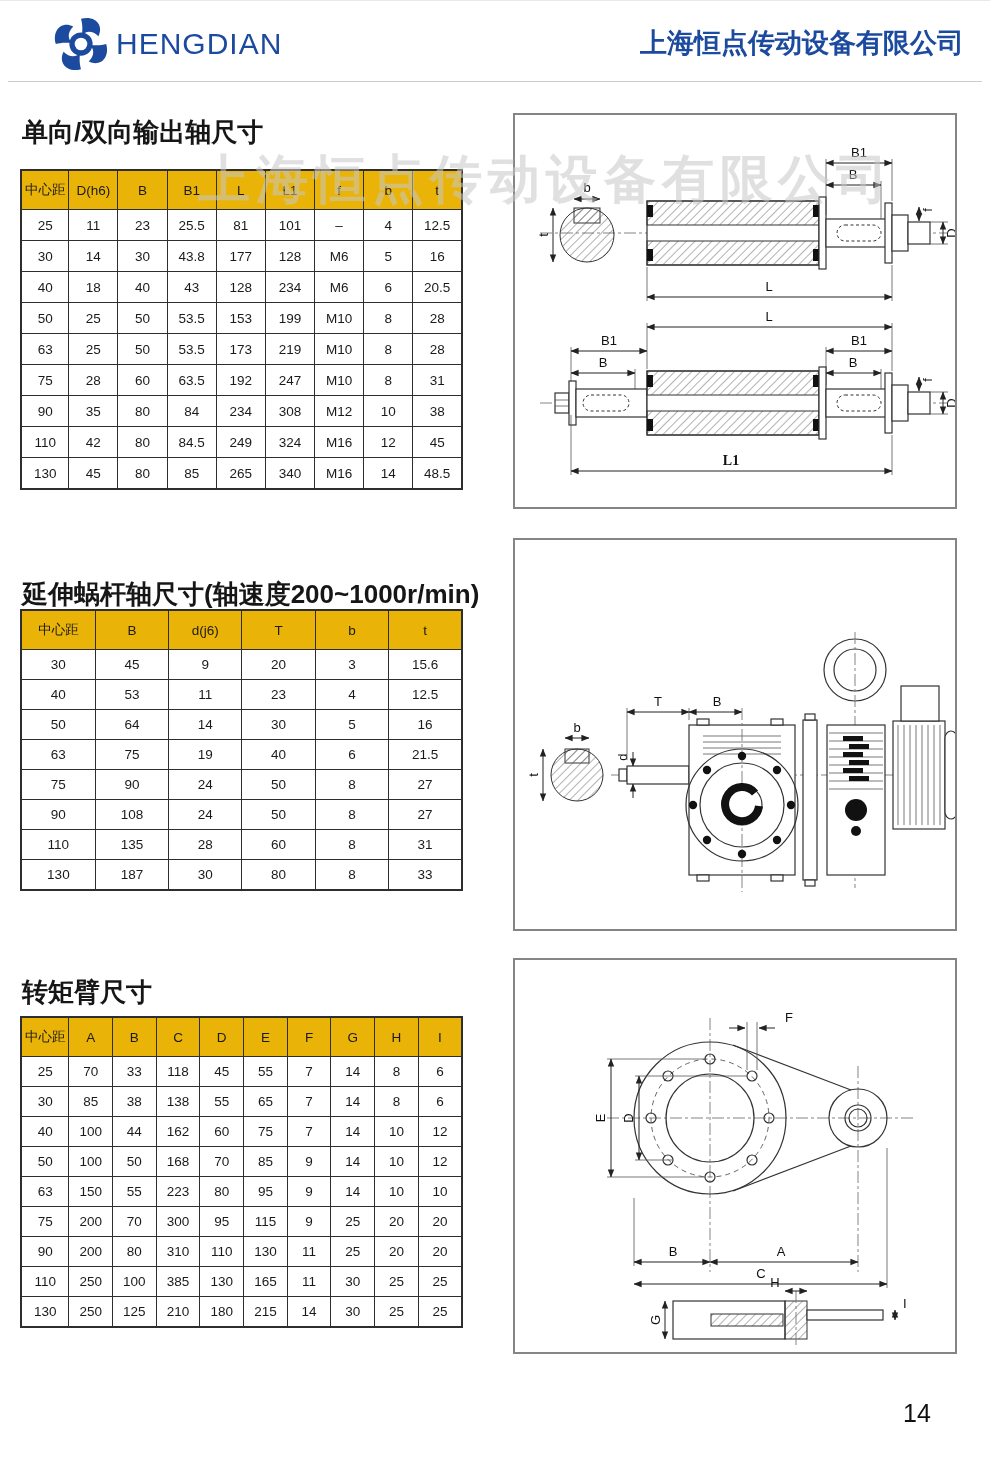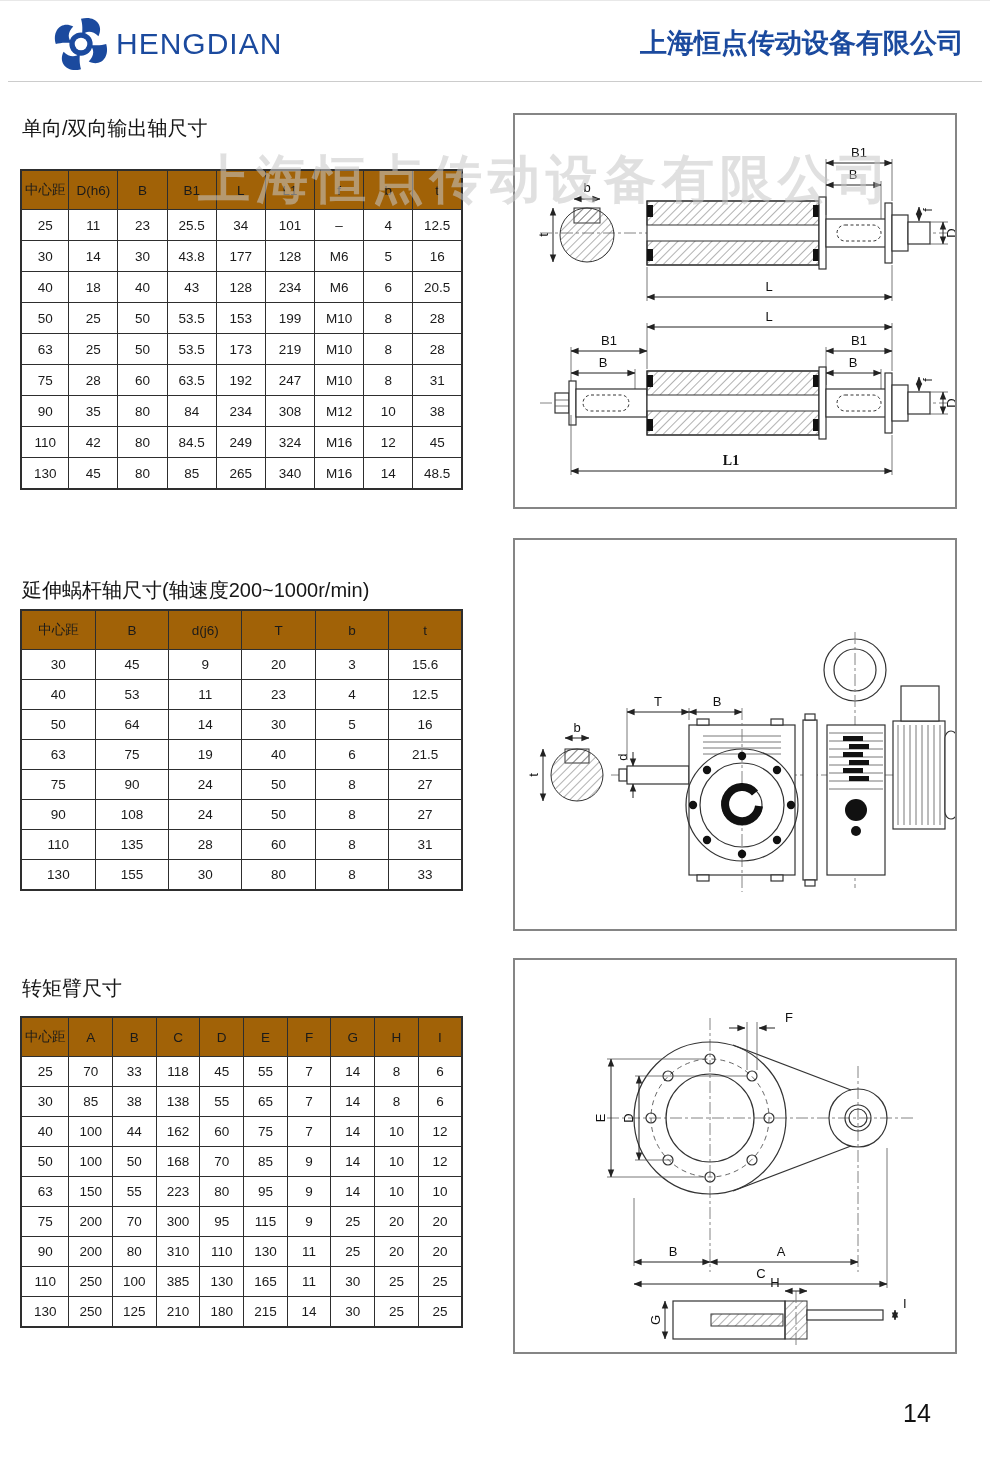--- a/index.html
+++ b/index.html
@@ -13,31 +13,31 @@
   .company-name{position:absolute;right:26px;top:24px;font-size:27px;font-weight:bold;
                 color:#1b4a9e;font-family:"Liberation Serif",serif;}
   .header-rule{position:absolute;left:8px;right:8px;top:80px;height:1px;background:#cccccc;}
 
   
   .watermark{position:absolute;left:198px;top:144px;font-size:52px;font-weight:bold;
              color:#c7c7c7;opacity:.55;letter-spacing:6px;white-space:nowrap;z-index:6;
              pointer-events:none;}
 
   
-  .sec-title{position:absolute;left:22px;font-size:20px;font-weight:normal;color:#161616;}
+  .sec-title{position:absolute;left:22px;font-size:26px;font-weight:bold;color:#161616;}
   .t1{top:114px;} .t2{top:576px;} .t3{top:974px;text-align:right;}
 
   
   .tblwrap{position:absolute;left:20px;width:443px;z-index:3;}
   .w1{top:168px;} .w2{top:608px;} .w3{top:1015px;}
   .tblwrap table{border-collapse:collapse;width:100%;table-layout:fixed;
                  border:2px solid #2e2e2e;}
   .tblwrap th,.tblwrap td{border:1px solid #2e2e2e;text-align:center;vertical-align:middle;
                  font-size:13.5px;color:#1a1a1a;padding:0;overflow:hidden;}
-  .tblwrap th{background:#a16207;font-weight:500;height:38px;}
+  .tblwrap th{background:#eab308;font-weight:500;height:38px;}
   .w1 td{height:30px;} .w2 td{height:29px;} .w3 td{height:29px;}
   .w1 th:first-child{width:10.5%;} .w2 th:first-child{width:16.5%;} .w3 th:first-child{width:10.5%;}
 
   
   .drawbox{position:absolute;left:513px;width:440px;border:2px solid #858585;background:#fff;}
   .b1{top:112px;height:392px;} .b2{top:537px;height:389px;} .b3{top:957px;height:392px;}
   .draw{position:absolute;left:0;top:0;width:100%;height:100%;}
   .draw .cl{stroke:#777;stroke-width:.9;stroke-dasharray:12 3 3 3;fill:none;}
   .draw .dim{stroke:#222;stroke-width:1;fill:none;}
   .draw .ext{stroke:#555;stroke-width:.8;fill:none;}
@@ -88,21 +88,21 @@
             <th>b</th>
             <th>t</th>
           </tr>
         </thead>
         <tbody>
           <tr>
             <td>25</td>
             <td>11</td>
             <td>23</td>
             <td>25.5</td>
-            <td>34</td>
+            <td>81</td>
             <td>101</td>
             <td>–</td>
             <td>4</td>
             <td>12.5</td>
           </tr>
           <tr>
             <td>30</td>
             <td>14</td>
             <td>30</td>
             <td>43.8</td>
@@ -369,21 +369,21 @@
           <tr>
             <td>110</td>
             <td>135</td>
             <td>28</td>
             <td>60</td>
             <td>8</td>
             <td>31</td>
           </tr>
           <tr>
             <td>130</td>
-            <td>155</td>
+            <td>187</td>
             <td>30</td>
             <td>80</td>
             <td>8</td>
             <td>33</td>
           </tr>
         </tbody>
       </table>
     </div>
 
   <div class="drawbox b2">

